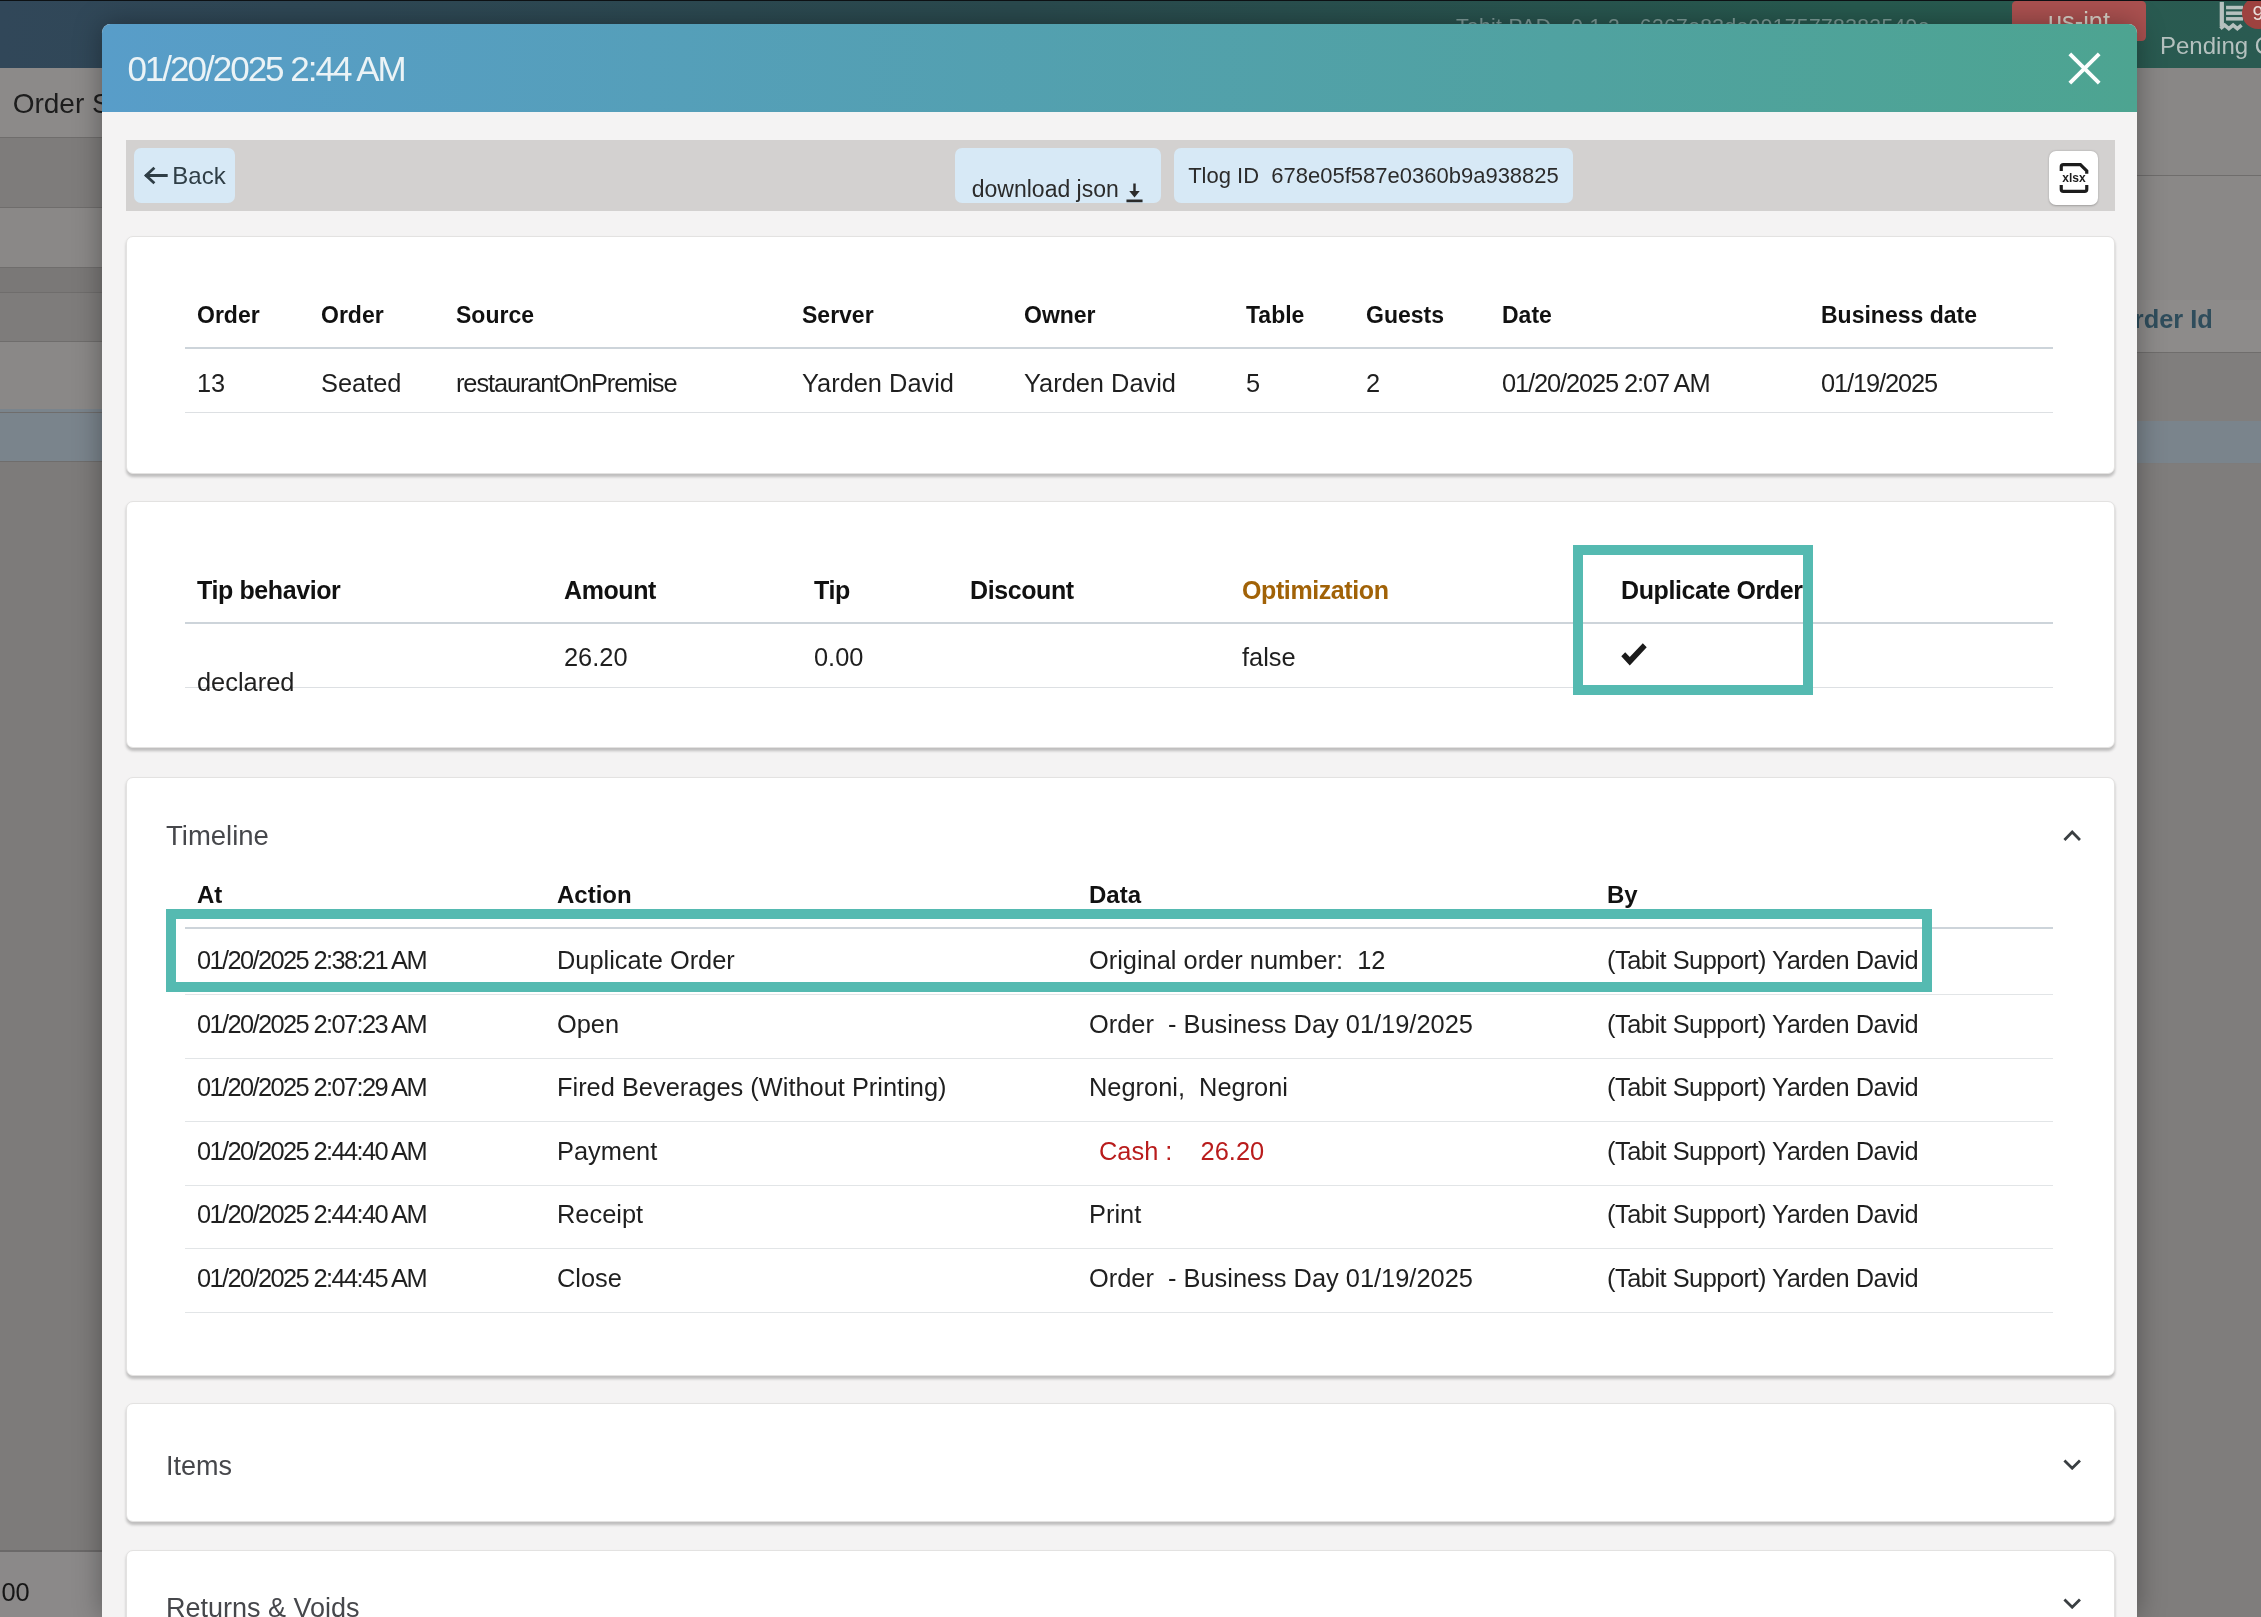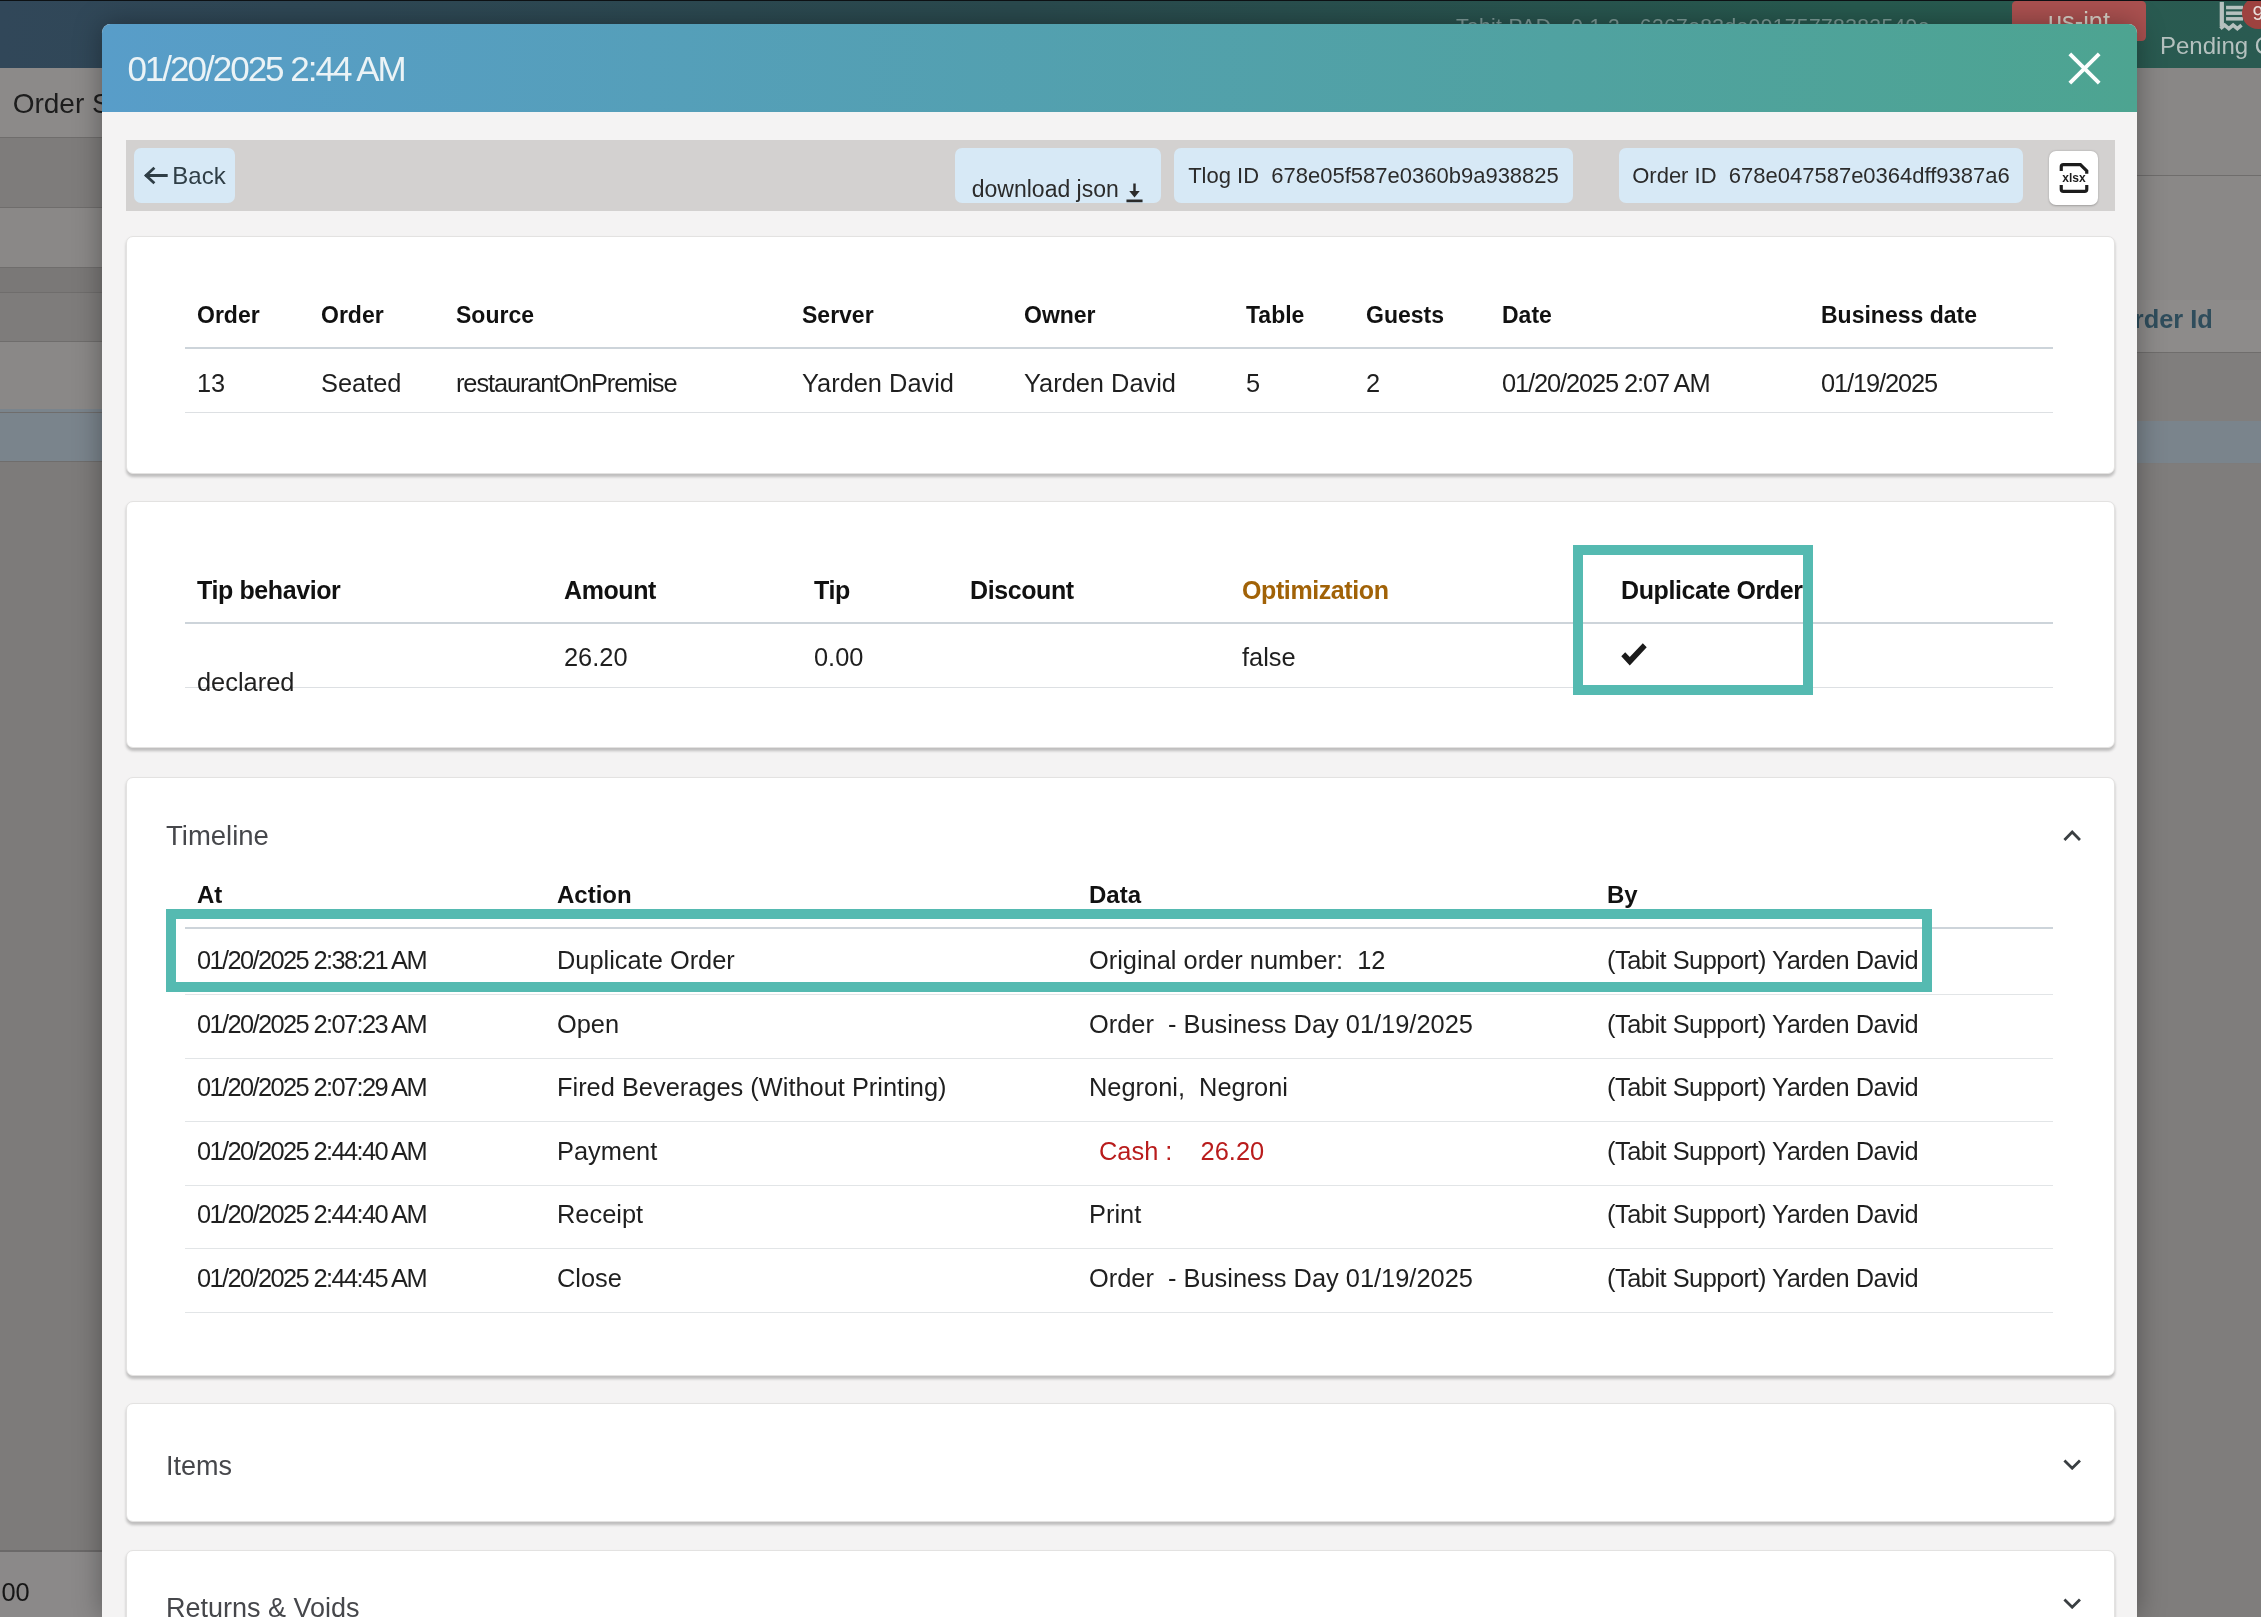--- a/index.html
+++ b/index.html
@@ -77,21 +77,20 @@
       </svg>Back
   </div>
   <div class="abs" style="left:853px;top:124px;width:206px;height:55px;border-radius:7px;background:#d7e9f6;display:flex;align-items:flex-end;justify-content:center;font-size:23px;color:#2b2b2b;">download json&nbsp;
     <svg width="19" height="21" viewBox="0 0 27 30">
         <line x1="13.5" y1="2" x2="13.5" y2="16" stroke="#2b2b2b" stroke-width="3.5"></line>
         <polygon points="6,13 21,13 13.5,22" fill="#2b2b2b"></polygon>
         <line x1="2" y1="27" x2="25" y2="27" stroke="#2b2b2b" stroke-width="4"></line>
       </svg>
   </div>
   <div class="abs" style="left:1072px;top:124px;width:399px;height:55px;border-radius:7px;background:#d7e9f6;display:flex;align-items:center;justify-content:center;font-size:22px;color:#2b2b2b;white-space:nowrap;">Tlog ID&nbsp;&nbsp;678e05f587e0360b9a938825</div>
-  <div class="abs" style="left:1517px;top:124px;width:404px;height:55px;border-radius:7px;background:#d7e9f6;display:flex;align-items:center;justify-content:center;font-size:22px;color:#2b2b2b;white-space:nowrap;">Order ID&nbsp;&nbsp;678e047587e0364dff9387a6</div>
   <div class="abs" style="left:1947px;top:127px;width:49px;height:54px;border-radius:7px;background:#ffffff;box-shadow:0 0.7px 2.1px rgba(0,0,0,0.25);display:flex;align-items:center;justify-content:center;">
     <svg width="34" height="34" viewBox="0 0 48 48">
       <path d="M6 14 v-6 a3 3 0 0 1 3 -3 h24 l9 9 v4" fill="none" stroke="#1c1c1c" stroke-width="4.5"></path>
       <path d="M6 34 v6 a3 3 0 0 0 3 3 h30 a3 3 0 0 0 3 -3 v-6" fill="none" stroke="#1c1c1c" stroke-width="4.5"></path>
       <text x="24" y="30" text-anchor="middle" font-family="Liberation Sans" font-size="17" font-weight="bold" fill="#1c1c1c">xlsx</text>
     </svg>
   </div>
 
   <div class="abs" style="left:24px;top:212px;width:1989px;height:238px;background:#fff;border:0.7px solid #e3e2e1;border-radius:7px;box-shadow:0 2.1px 2.8px rgba(0,0,0,0.22);"></div>
   <div class="abs" style="left:83px;top:323px;width:1868px;height:2.1px;background:#cdd4da;"></div>

